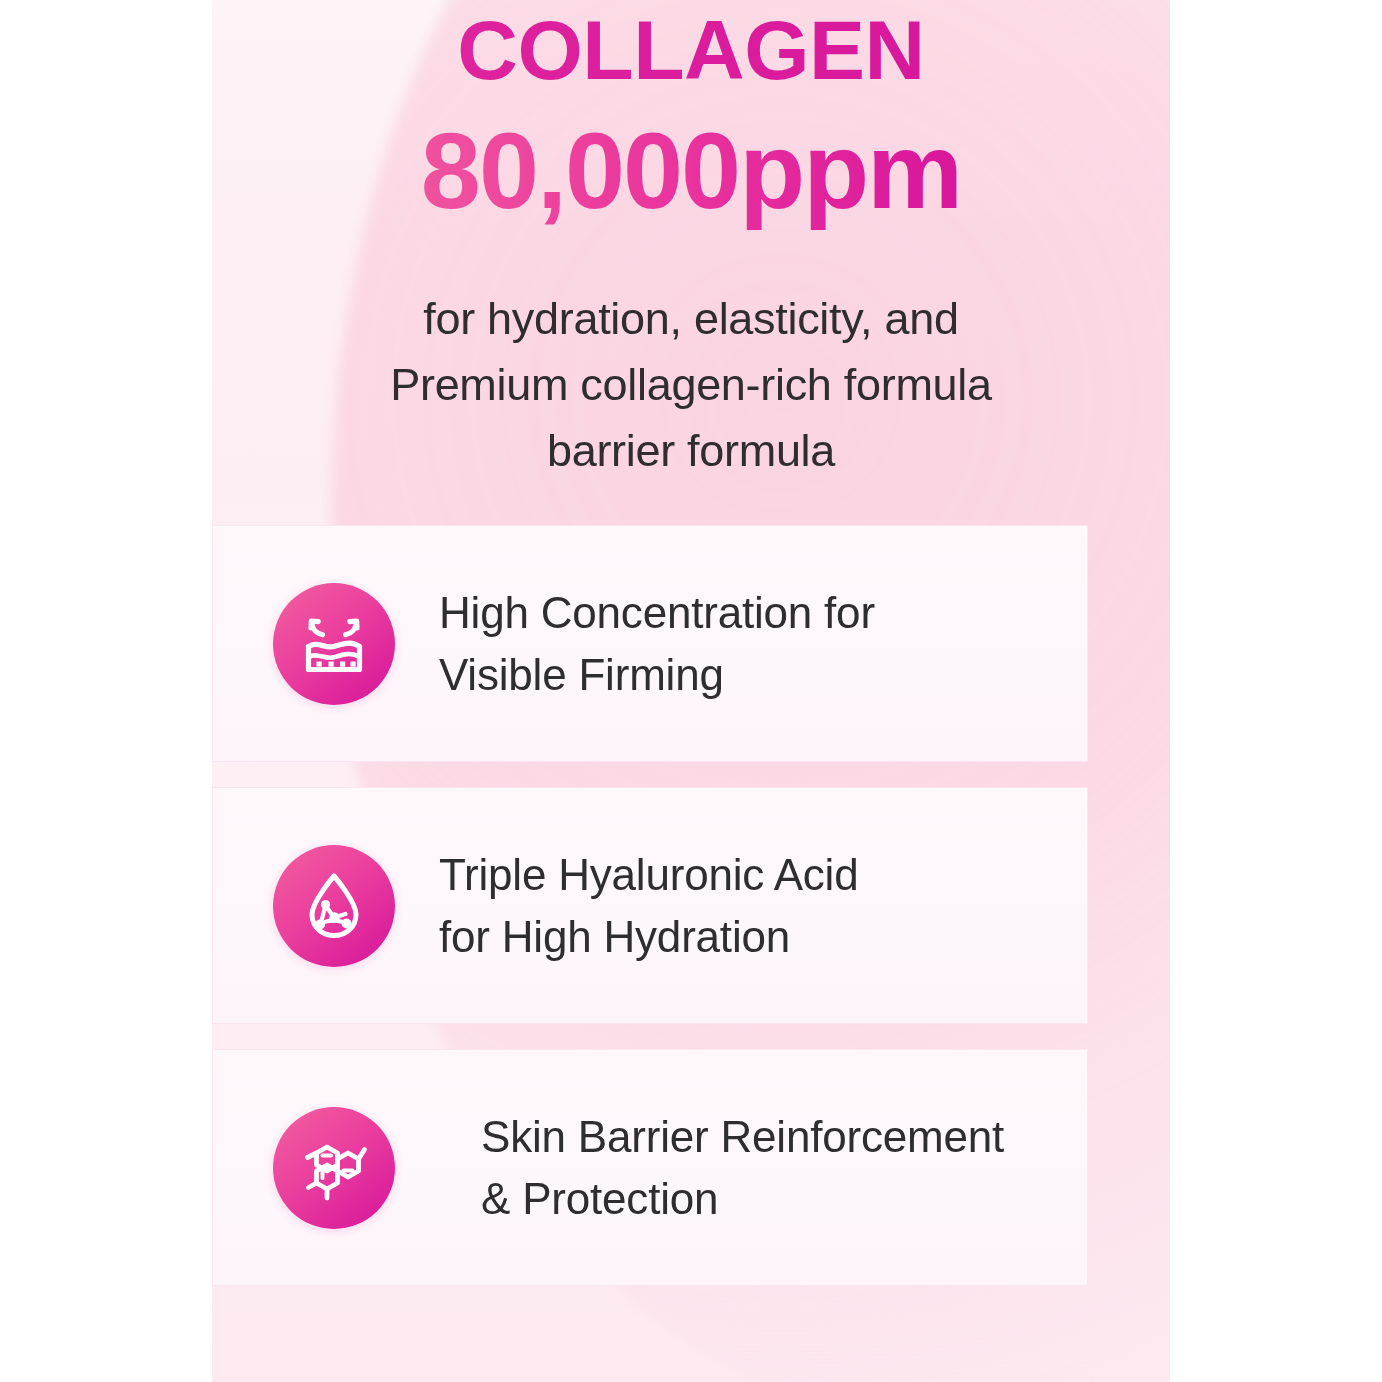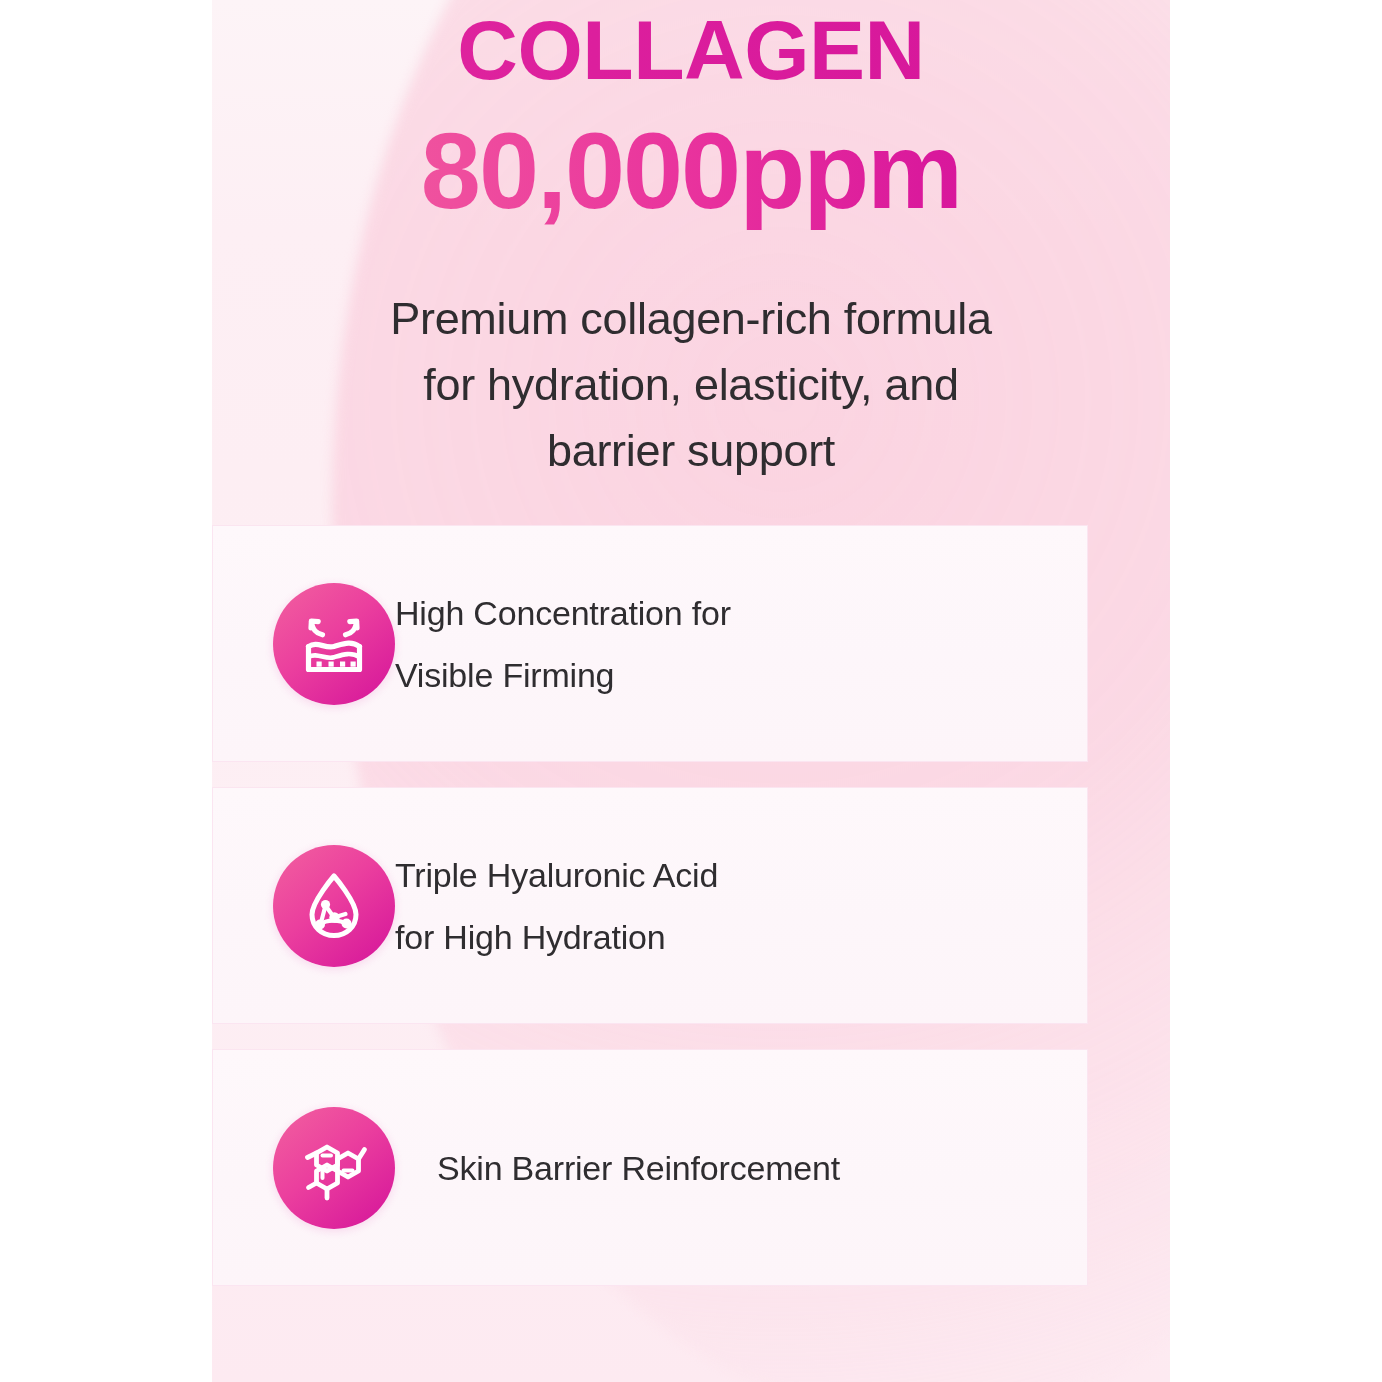--- a/index.html
+++ b/index.html
@@ -150,21 +150,22 @@
     border-radius: 50%;
     background: linear-gradient(140deg, #f2619f 0%, #eb3f9e 45%, #d4139a 100%);
     display: flex;
     align-items: center;
     justify-content: center;
     box-shadow: 0 2px 10px rgba(214, 26, 154, 0.14);
   }
   .icon-circle svg { display: block; }
 
   .card-label {
-    font-size: 34px;
+    margin-left: 44px;
+    font-size: 44px;
     line-height: 62px;
     font-weight: 400;
     color: #2f2d30;
     letter-spacing: -0.2px;
     max-width: 620px;
   }
   .card-label .line { display: block; }
 </style>
 </head>
 <body>
@@ -175,23 +176,23 @@
     <div id="blob"></div>
 
     <div id="content">
 
       <div class="headline-wrap">
         <div class="headline-1">COLLAGEN</div>
         <div class="headline-2">80,000ppm</div>
       </div>
 
       <div class="subtitle">
+        <span class="line">for hydration, elasticity, and</span>
         <span class="line">Premium collagen-rich formula</span>
-        <span class="line">for hydration, elasticity, and</span>
-        <span class="line">barrier support</span>
+        <span class="line">barrier formula</span>
       </div>
 
       <div id="cards">
 
         <div class="card">
           <div class="icon-circle">
             <svg width="78" height="78" viewBox="0 0 78 78" fill="none" stroke="#ffffff" stroke-width="5.2" stroke-linecap="round" stroke-linejoin="round">
 
               <path d="M16.5 16.5 C17.5 25.5 21.5 28.5 27.5 29.8"></path>
               <path d="M16.0 22.8 L16.4 16.0 L23.2 16.6"></path>
@@ -256,20 +257,21 @@
               <path d="M22.5 55.0 L14.5 59.5"></path>
               <path d="M33.0 61.0 L33.0 70.0"></path>
 
               <path d="M28.5 27.5 L37.0 27.5" stroke-width="4"></path>
               <path d="M49.5 42.5 L58.5 42.5" stroke-width="4"></path>
               <path d="M28.5 41.0 L28.5 50.0" stroke-width="4"></path>
             </svg>
           </div>
           <div class="card-label">
             <span class="line">Skin Barrier Reinforcement</span>
+            <span class="line">&amp; Protection</span>
           </div>
         </div>
 
       </div>
 
     </div>
   </div>
 </div>
 
 </body></html>

